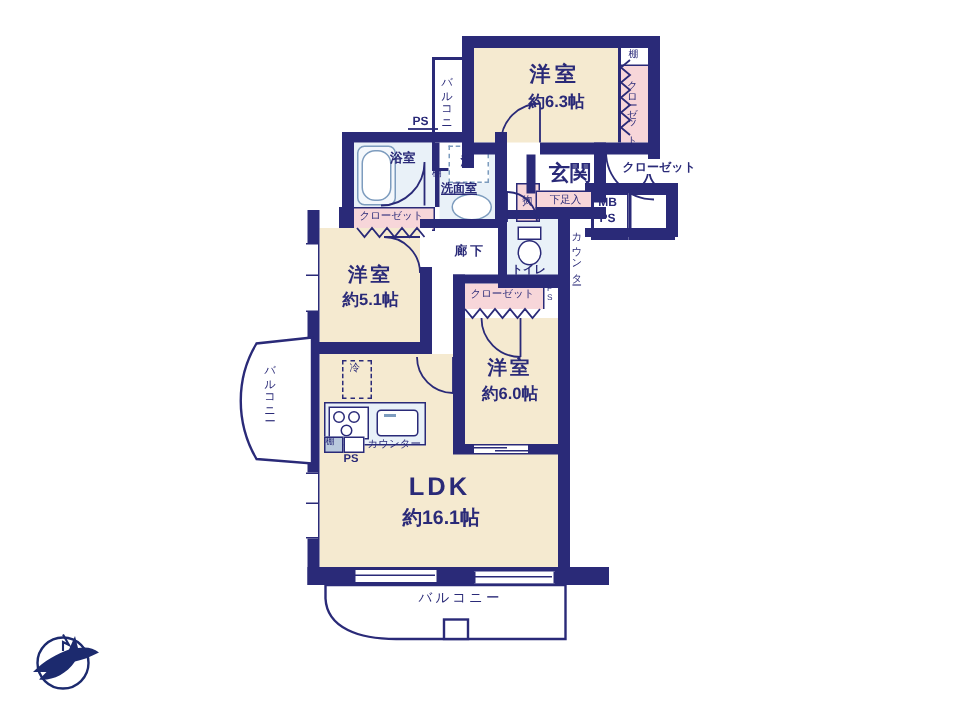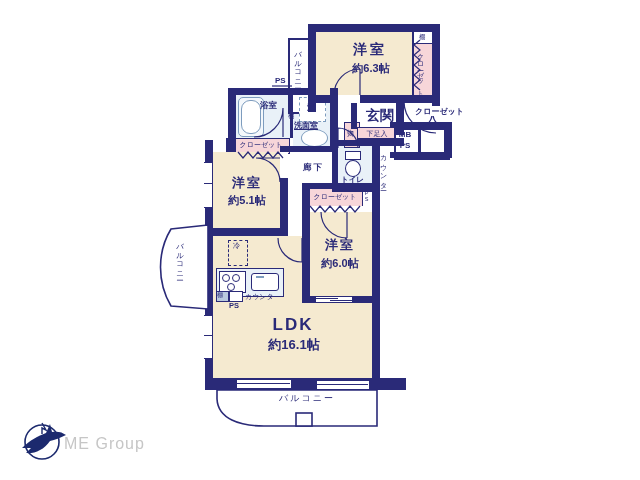--- a/index.html
+++ b/index.html
@@ -163,14 +163,13 @@
   <div class="lbl c" style="left:340px;top:238px;font-size:13px;font-weight:600;letter-spacing:2px;">洋室</div>
   <div class="lbl c" style="left:340px;top:258px;font-size:11px;font-weight:600;">約6.0帖</div>
   <div class="lbl" style="left:233px;top:242px;font-size:7px;">冷</div>
   <div class="lbl" style="left:217px;top:292px;font-size:6px;">棚</div>
   <div class="lbl" style="left:229px;top:302px;font-size:7.5px;font-weight:600;">PS</div>
   <div class="lbl" style="left:245px;top:293px;font-size:7px;">カウンター</div>
   <div class="lbl c" style="left:293px;top:316px;font-size:17px;font-weight:600;letter-spacing:2px;">LDK</div>
   <div class="lbl c" style="left:294px;top:338px;font-size:13px;font-weight:600;">約16.1帖</div>
   <div class="lbl v" style="left:176px;top:238px;font-size:7.5px;">バルコニー</div>
   <div class="lbl c" style="left:307px;top:394px;font-size:9px;letter-spacing:2px;">バルコニー</div>
-  <div class="lbl" style="left:64px;top:436px;font-size:16px;color:#c6c6c6;letter-spacing:1px;">ME Group</div>
 </div>
 
 </body></html>

